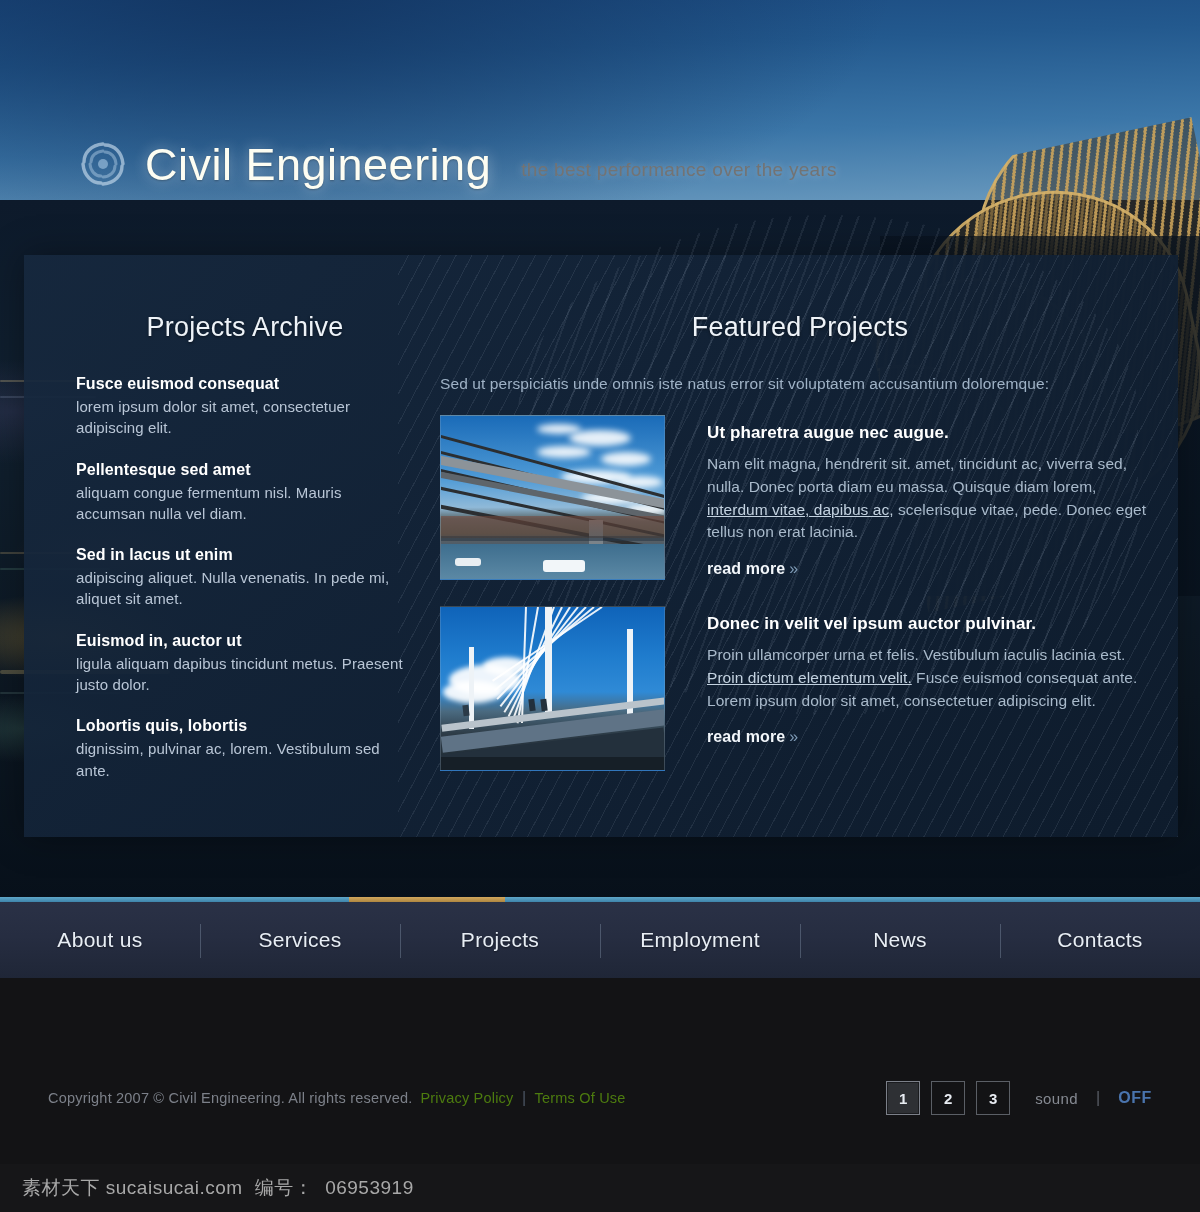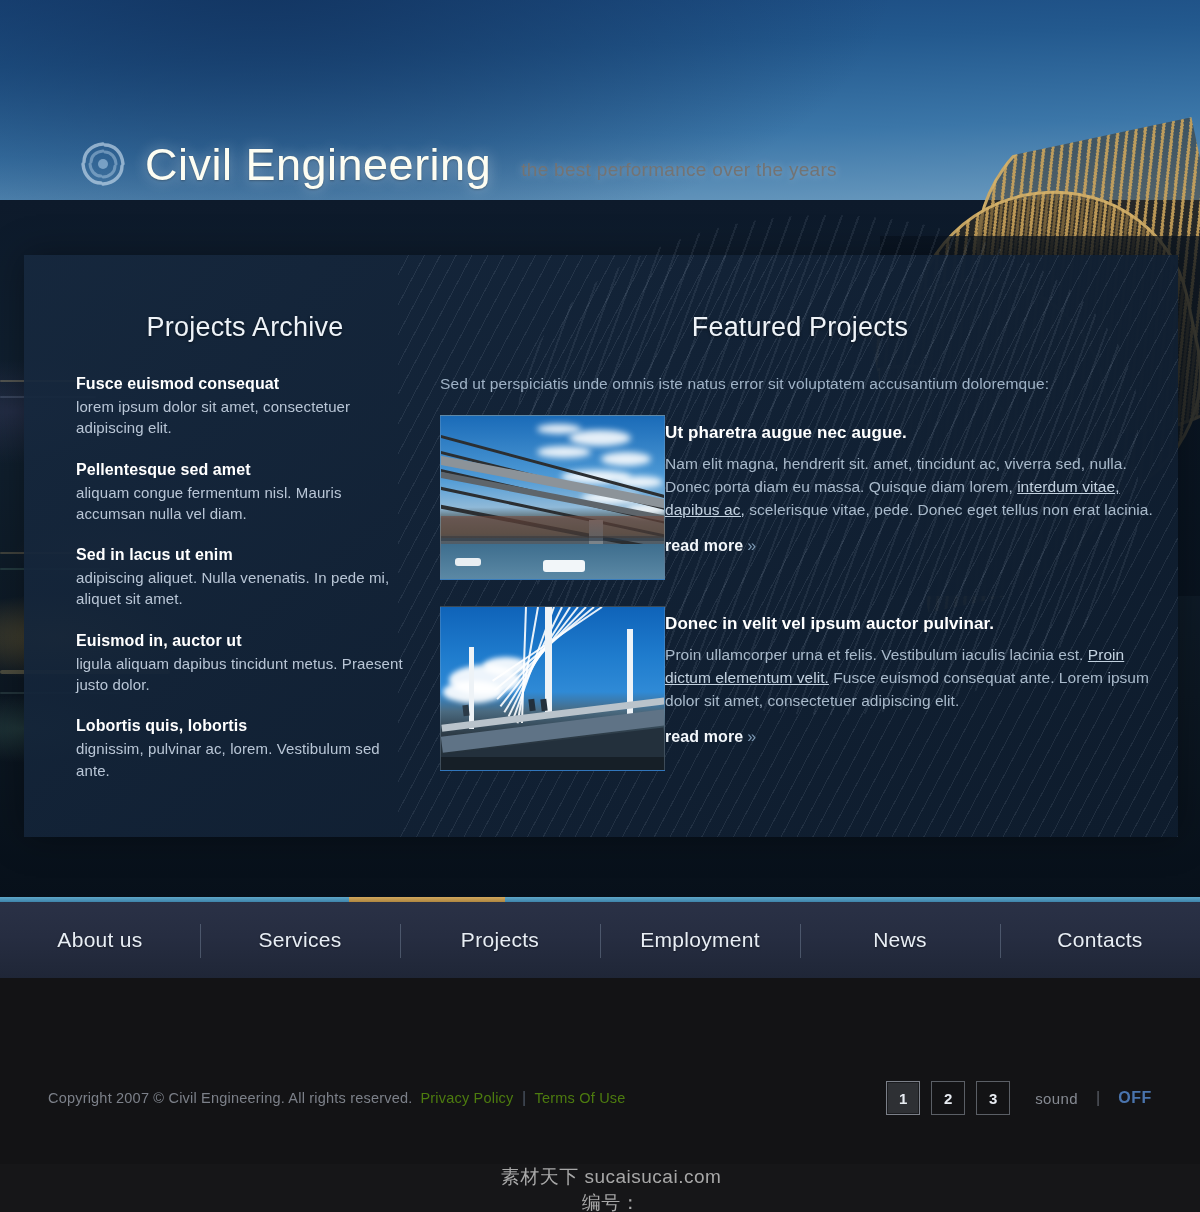--- a/index.html
+++ b/index.html
@@ -190,20 +190,21 @@
 
   
   .feat-intro {
     font-size: 15.5px;
     color: #9fb2c6;
     margin-bottom: 22px;
     letter-spacing: .1px;
   }
   .feat-item {
     display: flex;
+    gap: 42px;
     margin-bottom: 26px;
   }
   .feat-thumb {
     width: 225px; height: 165px;
     flex: none;
     border: 1px solid rgba(150,175,200,.25);
     overflow: hidden;
     position: relative;
     background: #0d1c2e;
   }
@@ -396,21 +397,21 @@
 
   
   .watermark {
     position: absolute;
     left: 0; top: 1164px;
     width: 1200px; height: 48px;
     background: #161618;
     display: flex;
     align-items: center;
     padding-left: 22px;
-    flex-direction: column;
+    gap: 12px;
   }
   .wm-text {
     font-size: 19px;
     color: #a8a8a8;
     letter-spacing: .5px;
   }
 </style>
 </head>
 <body>
 

